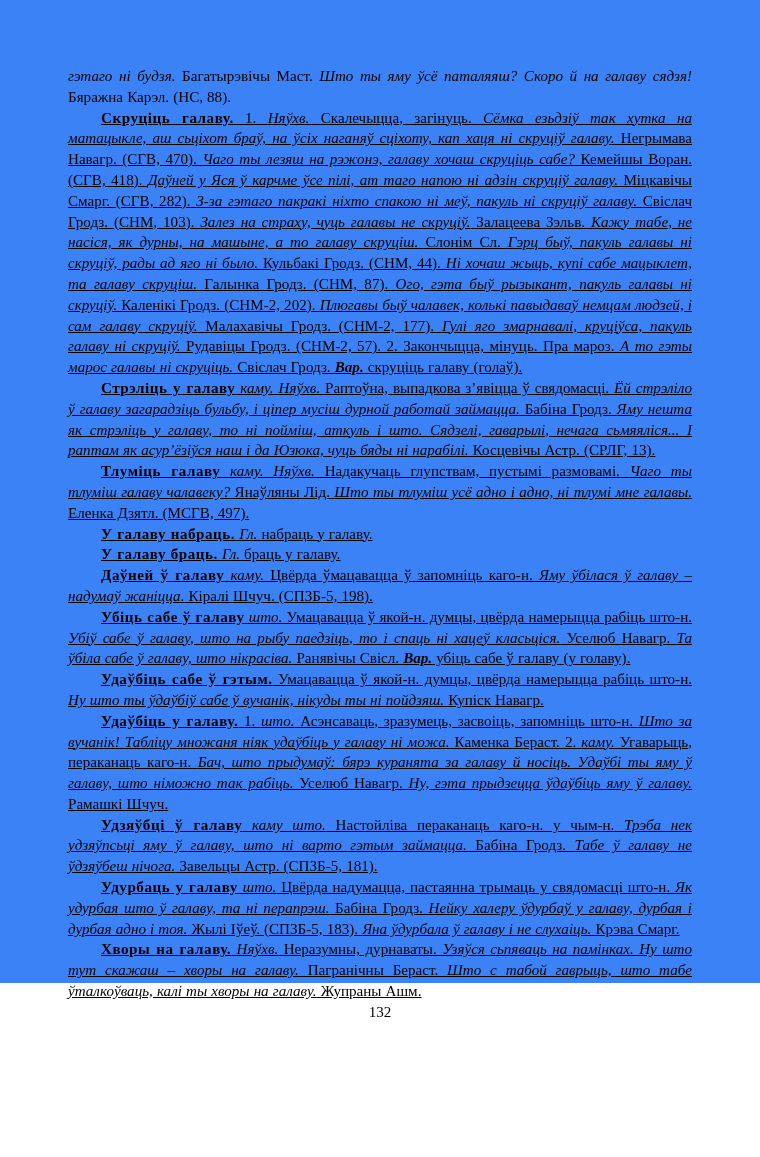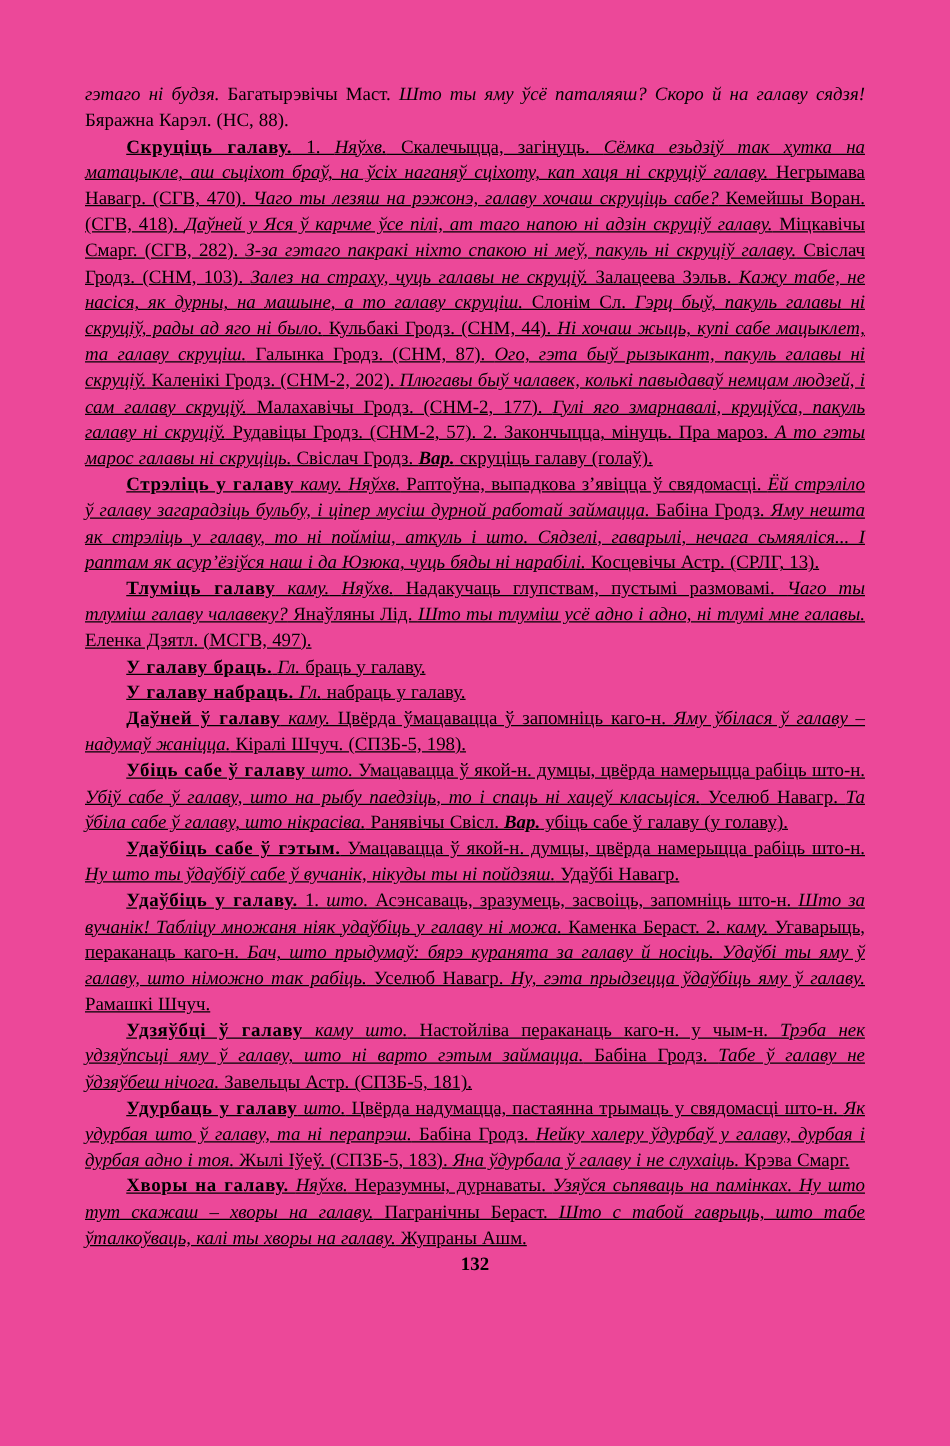--- a/index.html
+++ b/index.html
@@ -11,22 +11,22 @@
   body {
     width: 760px;
     height: 1157px;
     overflow: hidden;
     font-family: "Liberation Serif", "DejaVu Serif", serif;
     color: #000000;
   }
   #page {
     position: relative;
     width: 760px;
-    height: 1157px;
-    background: #ec4899;
+    height: 983px;
+    background: #3b82f6;
   }
   #content {
     position: absolute;
     left: 68px;
     top: 66px;
     width: 624px;
   }
   p.para {
     margin: 0;
     padding: 0;
@@ -63,36 +63,35 @@
   }
   #page-number {
     position: absolute;
     left: 0;
     top: 1002px;
     width: 760px;
     text-align: center;
     font-family: "Liberation Serif", "DejaVu Serif", serif;
     font-size: 15.1px;
     line-height: 20px;
-    font-weight: bold;
   }
 </style>
 </head>
 <body>
 
 <div id="page">
   <div id="content">
       <p class="para noindent"><span class="it">гэтаго ні будзя.</span><span class="rm"> Багатырэвічы Маст. </span><span class="it">Што ты яму ўсё паталяяш? Скоро й на галаву сядзя!</span><span class="rm"> Бяражна Карэл. (НС, 88).</span></p>
       <p class="para indent"><span class="hw">Скруціць галаву.</span><span class="rm"> 1. </span><span class="it">Няўхв.</span><span class="rm"> Скалечыцца, загінуць. </span><span class="it">Сёмка езьдзіў так хутка на матацыкле, аш сьціхот браў, на ўсіх наганяў сціхоту, кап хаця ні скруціў галаву.</span><span class="rm"> Негрымава Навагр. (СГВ, 470). </span><span class="it">Чаго ты лезяш на рэжонэ, галаву хочаш скруціць сабе?</span><span class="rm"> Кемейшы Воран. (СГВ, 418). </span><span class="it">Даўней у Яся ў карчме ўсе пілі, ат таго напою ні адзін скруціў галаву.</span><span class="rm"> Міцкавічы Смарг. (СГВ, 282). </span><span class="it">З-за гэтаго пакракі ніхто спакою ні меў, пакуль ні скруціў галаву.</span><span class="rm"> Свіслач Гродз. (СНМ, 103). </span><span class="it">Залез на страху, чуць галавы не скруціў.</span><span class="rm"> Залацеева Зэльв. </span><span class="it">Кажу табе, не насіся, як дурны, на машыне, а то галаву скруціш.</span><span class="rm"> Слонім Сл. </span><span class="it">Гэрц быў, пакуль галавы ні скруціў, рады ад яго ні было.</span><span class="rm"> Кульбакі Гродз. (СНМ, 44). </span><span class="it">Ні хочаш жыць, купі сабе мацыклет, та галаву скруціш.</span><span class="rm"> Галынка Гродз. (СНМ, 87). </span><span class="it">Ого, гэта быў рызыкант, пакуль галавы ні скруціў.</span><span class="rm"> Каленікі Гродз. (СНМ-2, 202). </span><span class="it">Плюгавы быў чалавек, колькі павыдаваў немцам людзей, і сам галаву скруціў.</span><span class="rm"> Малахавічы Гродз. (СНМ-2, 177). </span><span class="it">Гулі яго змарнавалі, круціўса, пакуль галаву ні скруціў.</span><span class="rm"> Рудавіцы Гродз. (СНМ-2, 57). 2. Закончыцца, мінуць. Пра мароз. </span><span class="it">А то гэты марос галавы ні скруціць.</span><span class="rm"> Свіслач Гродз. </span><span class="bi">Вар.</span><span class="rm"> скруціць галаву (голаў).</span></p>
       <p class="para indent"><span class="hw">Стрэліць у галаву</span><span class="it"> каму.</span><span class="rm"> </span><span class="it">Няўхв.</span><span class="rm"> Раптоўна, выпадкова з’явіцца ў свядомасці. </span><span class="it">Ёй стрэліло ў галаву загарадзіць бульбу, і ціпер мусіш дурной работай займацца.</span><span class="rm"> Бабіна Гродз. </span><span class="it">Яму нешта як стрэліць у галаву, то ні пойміш, аткуль і што. Сядзелі, гаварылі, нечага сьмяяліся... І раптам як асур’ёзіўся наш і да Юзюка, чуць бяды ні нарабілі.</span><span class="rm"> Косцевічы Астр. (СРЛГ, 13).</span></p>
       <p class="para indent"><span class="hw">Тлуміць галаву</span><span class="it"> каму.</span><span class="rm"> </span><span class="it">Няўхв.</span><span class="rm"> Надакучаць глупствам, пустымі размовамі. </span><span class="it">Чаго ты тлуміш галаву чалавеку?</span><span class="rm"> Янаўляны Лід. </span><span class="it">Што ты тлуміш усё адно і адно, ні тлумі мне галавы.</span><span class="rm"> Еленка Дзятл. (МСГВ, 497).</span></p>
+      <p class="para indent"><span class="hw">У галаву набраць.</span><span class="rm"> </span><span class="it">Гл.</span><span class="rm"> набраць у галаву.</span></p>
       <p class="para indent"><span class="hw">У галаву браць.</span><span class="rm">  </span><span class="it">Гл.</span><span class="rm"> браць у галаву.</span></p>
-      <p class="para indent"><span class="hw">У галаву набраць.</span><span class="rm"> </span><span class="it">Гл.</span><span class="rm"> набраць у галаву.</span></p>
       <p class="para indent"><span class="hw">Даўней ў галаву</span><span class="it"> каму.</span><span class="rm"> Цвёрда ўмацавацца ў запомніць каго-н. </span><span class="it">Яму ўбілася ў галаву – надумаў жаніцца.</span><span class="rm"> Кіралі Шчуч. (СПЗБ-5, 198).</span></p>
       <p class="para indent"><span class="hw">Убіць сабе ў галаву</span><span class="it"> што.</span><span class="rm"> Умацавацца ў якой-н. думцы, цвёрда намерыцца рабіць што-н. </span><span class="it">Убіў сабе ў галаву, што на рыбу паедзіць, то і спаць ні хацеў класьціся.</span><span class="rm"> Уселюб Навагр. </span><span class="it">Та ўбіла сабе ў галаву, што нікрасіва.</span><span class="rm"> Ранявічы Свісл. </span><span class="bi">Вар.</span><span class="rm"> убіць сабе ў галаву (у голаву).</span></p>
-      <p class="para indent"><span class="hw">Удаўбіць сабе ў гэтым.</span><span class="rm"> Умацавацца ў якой-н. думцы, цвёрда намерыцца рабіць што-н. </span><span class="it">Ну што ты ўдаўбіў сабе ў вучанік, нікуды ты ні пойдзяш.</span><span class="rm"> Удаўбі Навагр.</span></p>
+      <p class="para indent"><span class="hw">Удаўбіць сабе ў гэтым.</span><span class="rm"> Умацавацца ў якой-н. думцы, цвёрда намерыцца рабіць што-н. </span><span class="it">Ну што ты ўдаўбіў сабе ў вучанік, нікуды ты ні пойдзяш.</span><span class="rm"> Купіск Навагр.</span></p>
       <p class="para indent"><span class="hw">Удаўбіць у галаву.</span><span class="rm"> 1. </span><span class="it">што.</span><span class="rm"> Асэнсаваць, зразумець, засвоіць, запомніць што-н. </span><span class="it">Што за вучанік! Табліцу множаня ніяк удаўбіць у галаву ні можа.</span><span class="rm"> Каменка Бераст. 2. </span><span class="it">каму.</span><span class="rm"> Угаварыць, пераканаць каго-н. </span><span class="it">Бач, што прыдумаў: бярэ куранята за галаву й носіць. Удаўбі ты яму ў галаву, што німожно так рабіць.</span><span class="rm"> Уселюб Навагр. </span><span class="it">Ну, гэта прыдзецца ўдаўбіць яму ў галаву.</span><span class="rm"> Рамашкі Шчуч.</span></p>
       <p class="para indent"><span class="hw">Удзяўбці ў галаву</span><span class="it"> каму што.</span><span class="rm"> Настойліва пераканаць каго-н. у чым-н. </span><span class="it">Трэба нек удзяўпсьці яму ў галаву, што ні варто гэтым займацца.</span><span class="rm"> Бабіна Гродз. </span><span class="it">Табе ў галаву не ўдзяўбеш нічога.</span><span class="rm"> Завельцы Астр. (СПЗБ-5, 181).</span></p>
       <p class="para indent"><span class="hw">Удурбаць у галаву</span><span class="it"> што.</span><span class="rm"> Цвёрда надумацца, пастаянна трымаць у свядомасці што-н. </span><span class="it">Як удурбая што ў галаву, та ні перапрэш.</span><span class="rm"> Бабіна Гродз. </span><span class="it">Нейку халеру ўдурбаў у галаву, дурбая і дурбая адно і тоя.</span><span class="rm"> Жылі Іўеў. (СПЗБ-5, 183). </span><span class="it">Яна ўдурбала ў галаву і не слухаіць.</span><span class="rm"> Крэва Смарг.</span></p>
       <p class="para indent"><span class="hw">Хворы на галаву.</span><span class="rm"> </span><span class="it">Няўхв.</span><span class="rm"> Неразумны, дурнаваты. </span><span class="it">Узяўся сьпяваць на памінках. Ну што тут скажаш – хворы на галаву.</span><span class="rm"> Пагранічны Бераст. </span><span class="it">Што с табой гаврыць, што табе ўталкоўваць, калі ты хворы на галаву.</span><span class="rm"> Жупраны Ашм.</span></p>
     </div>
   <div id="page-number">132</div>
 </div>
 
 </body></html>

